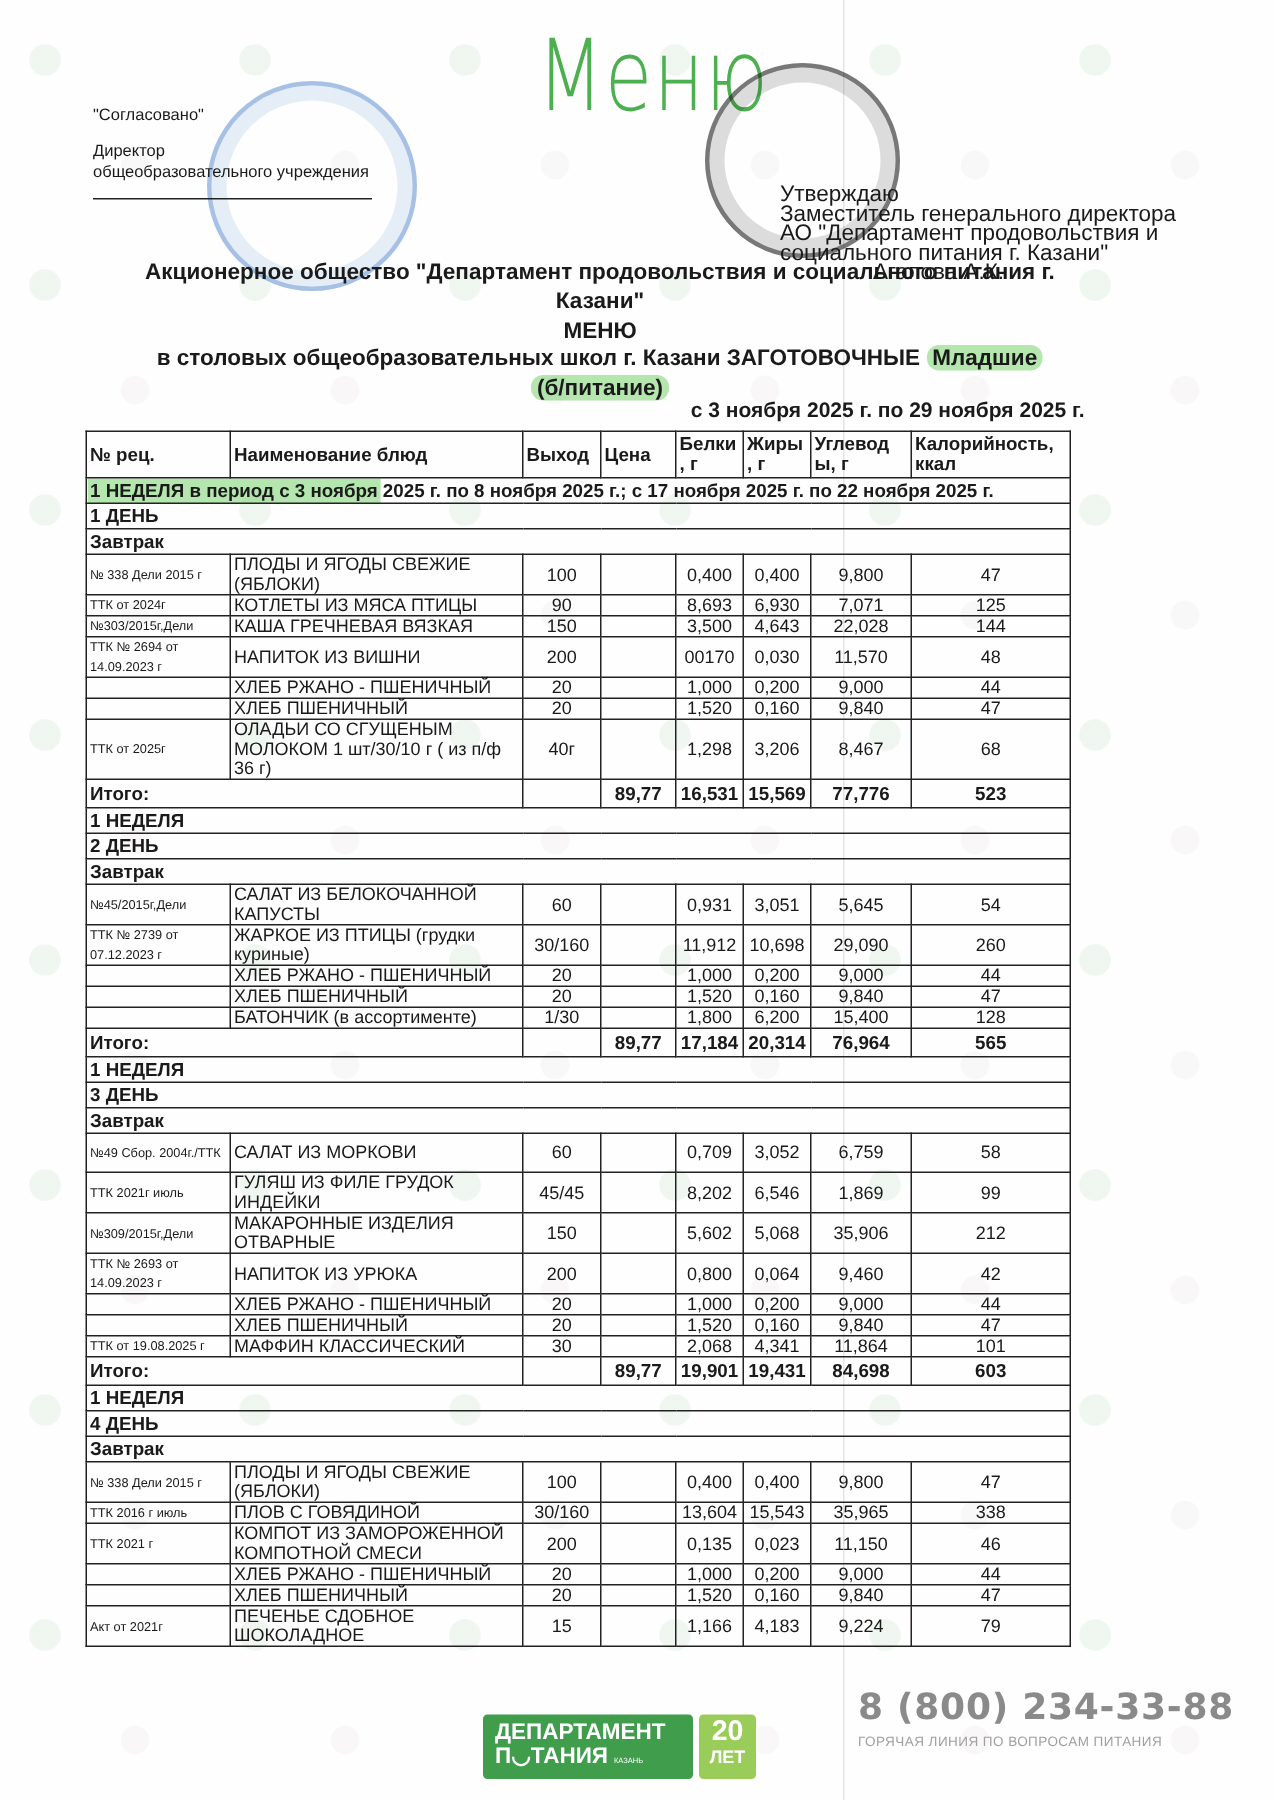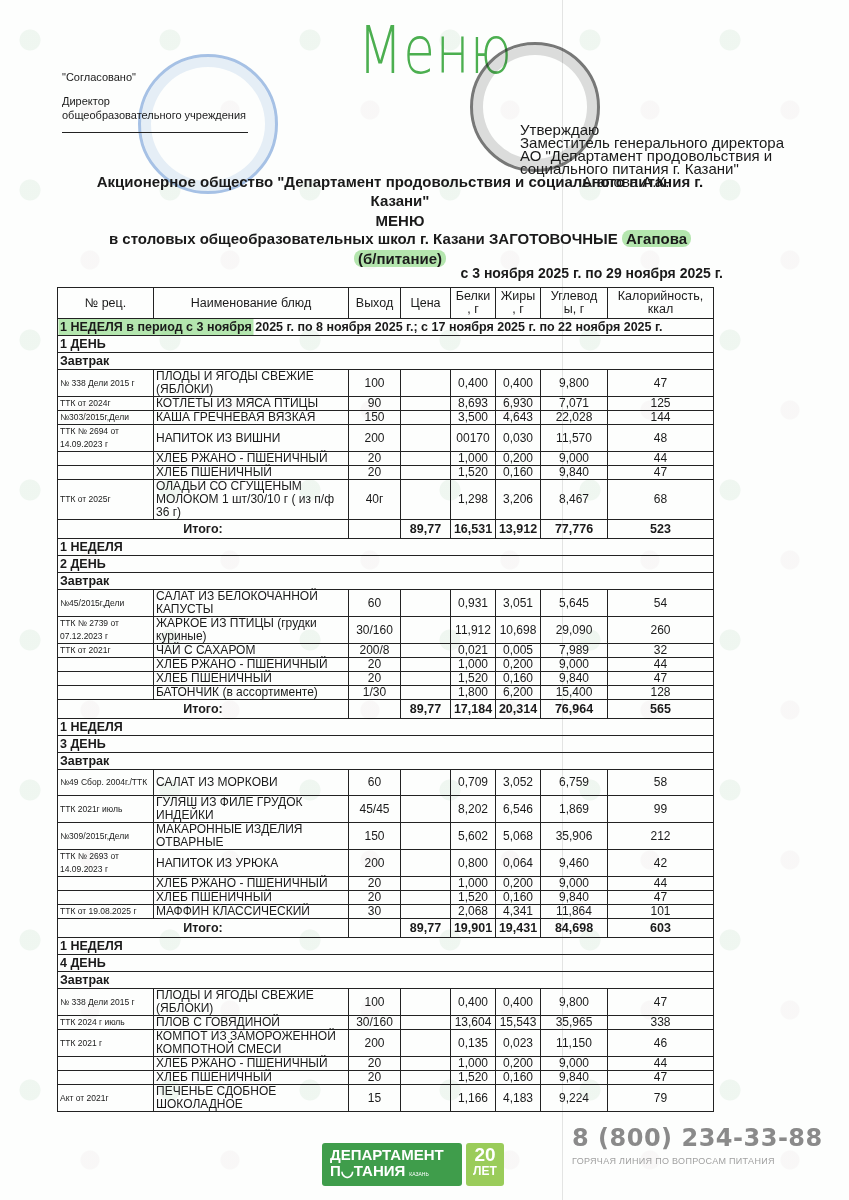--- a/index.html
+++ b/index.html
@@ -31,30 +31,30 @@
   .approve { position:absolute; left:520px; top:75px; font-size:15px; line-height:13px;margin-top:48px; }
   .approve div { white-space:nowrap; }
   .heading { position:absolute; left:60px; width:680px; text-align:center; font-weight:bold; font-size:15px; line-height:19px; }
   .hl { background:rgba(120,210,110,0.55); border-radius:8px; padding:0 4px; }
   .period { position:absolute; right:126px; top:265px; font-weight:bold; font-size:14px; }
   table.menu {
     position:absolute; left:57px; top:287px; width:656px;
     border-collapse:collapse; table-layout:fixed; font-size:12px;
   }
   table.menu td, table.menu th { border:1px solid #222; padding:0 2px; line-height:13px; vertical-align:middle; }
-  table.menu th { font-weight:normal; font-size:12.5px; text-align:center; height:30px; }
+  table.menu th { font-weight:bold; font-size:12.5px; text-align:left; height:30px; }
   th.rec-h { font-weight:normal; font-size:10px; }
   td.rec { font-size:8.5px; line-height:10px; }
   td.name { font-size:12px; }
   td.num { text-align:center; }
   td.kcal { text-align:center; }
   tr.band td { font-weight:bold; font-size:12.5px; height:16px; }
   tr.week-range td { background:linear-gradient(90deg, rgba(120,210,110,0.55) 0 195px, transparent 195px); }
   tr.total td { font-weight:bold; font-size:12.5px; height:18px; }
-  tr.total td.lbl { text-align:center; }
+  tr.total td.lbl { text-align:left; }
   .footer-logo {
     position:absolute; left:322px; top:1127px; display:flex; gap:4px;margin-top:16px;
   }
   .logo-main { background:#3f9d4b; color:#fff; font-weight:bold; font-size:15px; line-height:16px; padding:4px 8px; width:124px; border-radius:3px; }
   .logo-main small { font-size:5px; font-weight:normal; margin-left:4px; }
   .logo-20 { background:#9acc5a; color:#fff; font-weight:bold; text-align:center; width:38px; border-radius:3px; font-size:19px; line-height:20px; padding-top:2px; }
   .logo-20 small { display:block; font-size:12px; line-height:13px; }
   .hotline { position:absolute; left:572px; top:1124px; color:#8a8a8a; }
   .hotline .phone { font-family:"DejaVu Sans", sans-serif; font-weight:bold; font-size:24px; letter-spacing:0.5px; }
   .hotline .caption { font-size:9px; color:#a0a0a0; margin-top:4px; letter-spacing:0.3px; }
@@ -84,21 +84,21 @@
   <div>АО "Департамент продовольствия и</div>
   <div>социального питания г. Казани"</div>
   <div style="padding-left:62px">Агапова А.К.</div>
 </div>
 
 <div class="heading" style="top:172px">Акционерное общество "Департамент продовольствия и социального питания г.</div>
 <div class="heading" style="top:191px">Казани"</div>
 <div class="heading" style="top:211px">МЕНЮ</div>
 <div class="heading" style="top:229px">
   <span>в столовых общеобразовательных школ г. Казани ЗАГОТОВОЧНЫЕ</span>
-  <span class="hl">Агапова</span>
+  <span class="hl">Младшие</span>
 </div>
 <div class="heading" style="top:249px">
   <span class="hl">(б/питание)</span>
 </div>
 <div class="period">с 3 ноября 2025 г. по 29 ноября 2025 г.</div>
 
 <table class="menu">
   <colgroup>
     <col style="width:96px">
       <col style="width:195px">
@@ -199,21 +199,21 @@
         <td class="num">1,298</td>
         <td class="num">3,206</td>
         <td class="num">8,467</td>
         <td class="kcal">68</td>
       </tr>
       <tr class="total">
         <td colspan="2" class="lbl">Итого:</td>
         <td></td>
         <td class="num">89,77</td>
         <td class="num">16,531</td>
-        <td class="num">13,912</td>
+        <td class="num">15,569</td>
         <td class="num">77,776</td>
         <td class="kcal">523</td>
       </tr>
       <tr class="band">
         <td colspan="8">1 НЕДЕЛЯ</td>
       </tr>
       <tr class="band">
         <td colspan="8">2 ДЕНЬ</td>
       </tr>
       <tr class="band">
@@ -231,30 +231,20 @@
       </tr>
       <tr style="height: 24px;">
         <td class="rec">ТТК № 2739 от 07.12.2023 г</td>
         <td class="name">ЖАРКОЕ ИЗ ПТИЦЫ (грудки куриные)</td>
         <td class="num">30/160</td>
         <td class="num"></td>
         <td class="num">11,912</td>
         <td class="num">10,698</td>
         <td class="num">29,090</td>
         <td class="kcal">260</td>
-      </tr>
-      <tr style="height: 14px;">
-        <td class="rec">ТТК от 2021г</td>
-        <td class="name">ЧАЙ С САХАРОМ</td>
-        <td class="num">200/8</td>
-        <td class="num"></td>
-        <td class="num">0,021</td>
-        <td class="num">0,005</td>
-        <td class="num">7,989</td>
-        <td class="kcal">32</td>
       </tr>
       <tr style="height: 14px;">
         <td class="rec"></td>
         <td class="name">ХЛЕБ РЖАНО - ПШЕНИЧНЫЙ</td>
         <td class="num">20</td>
         <td class="num"></td>
         <td class="num">1,000</td>
         <td class="num">0,200</td>
         <td class="num">9,000</td>
         <td class="kcal">44</td>
@@ -389,21 +379,21 @@
         <td class="rec">№ 338 Дели 2015 г</td>
         <td class="name">ПЛОДЫ И ЯГОДЫ СВЕЖИЕ (ЯБЛОКИ)</td>
         <td class="num">100</td>
         <td class="num"></td>
         <td class="num">0,400</td>
         <td class="num">0,400</td>
         <td class="num">9,800</td>
         <td class="kcal">47</td>
       </tr>
       <tr style="height: 14px;">
-        <td class="rec">ТТК 2024 г июль</td>
+        <td class="rec">ТТК 2016 г июль</td>
         <td class="name">ПЛОВ С ГОВЯДИНОЙ</td>
         <td class="num">30/160</td>
         <td class="num"></td>
         <td class="num">13,604</td>
         <td class="num">15,543</td>
         <td class="num">35,965</td>
         <td class="kcal">338</td>
       </tr>
       <tr style="height: 26px;">
         <td class="rec">ТТК 2021 г</td>

